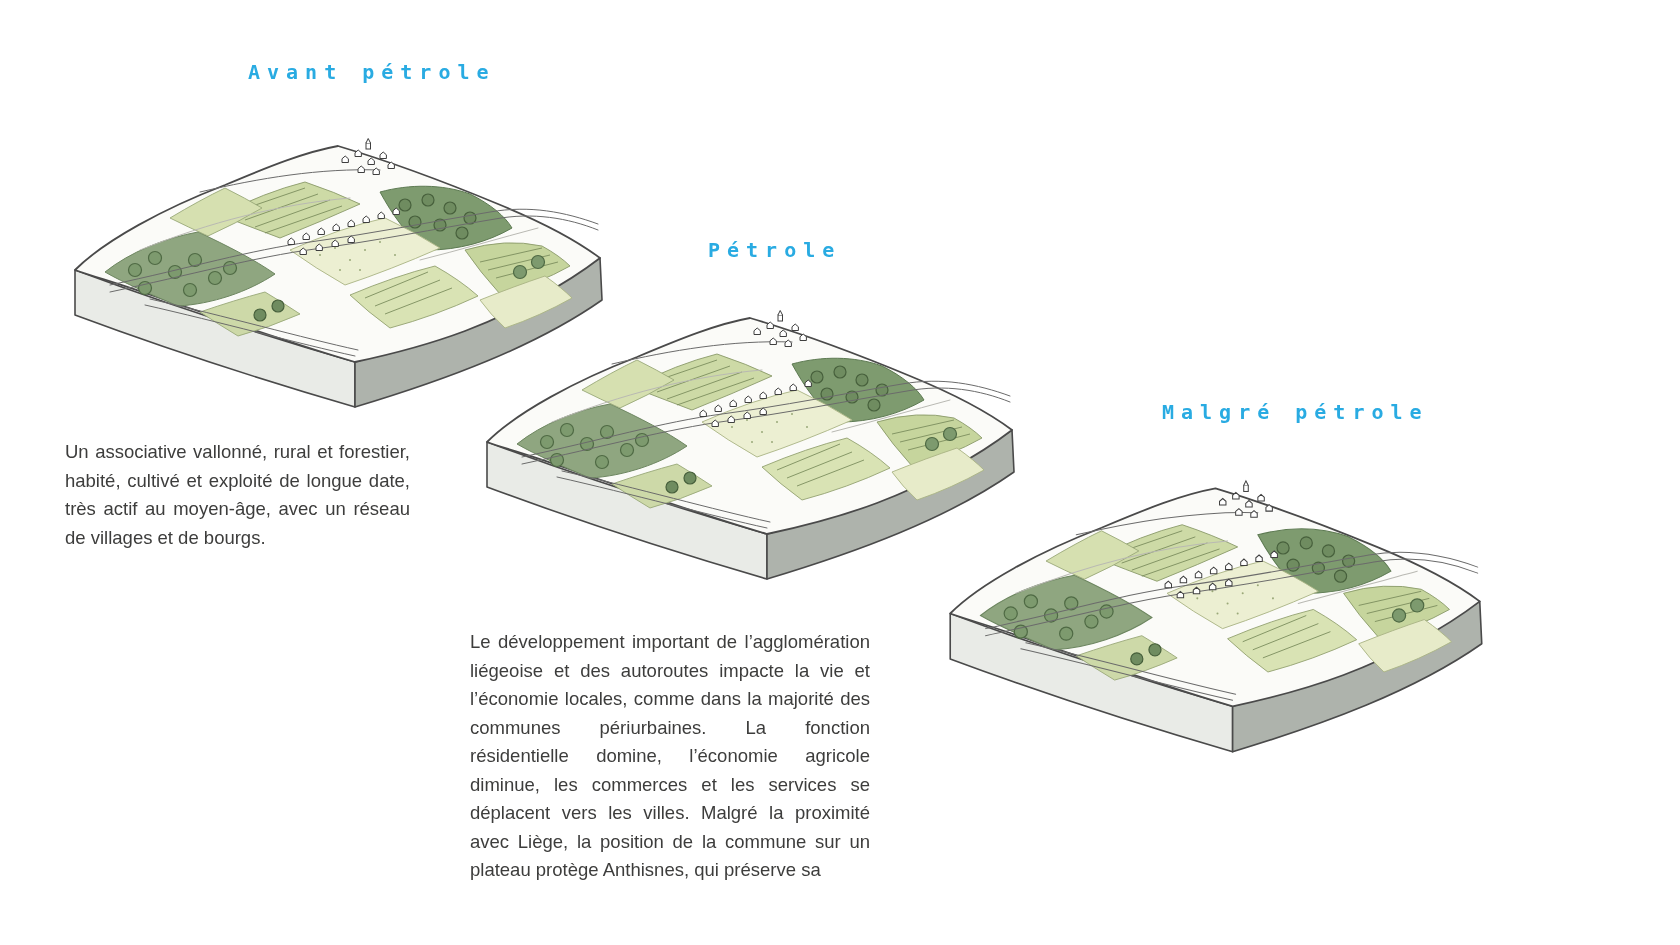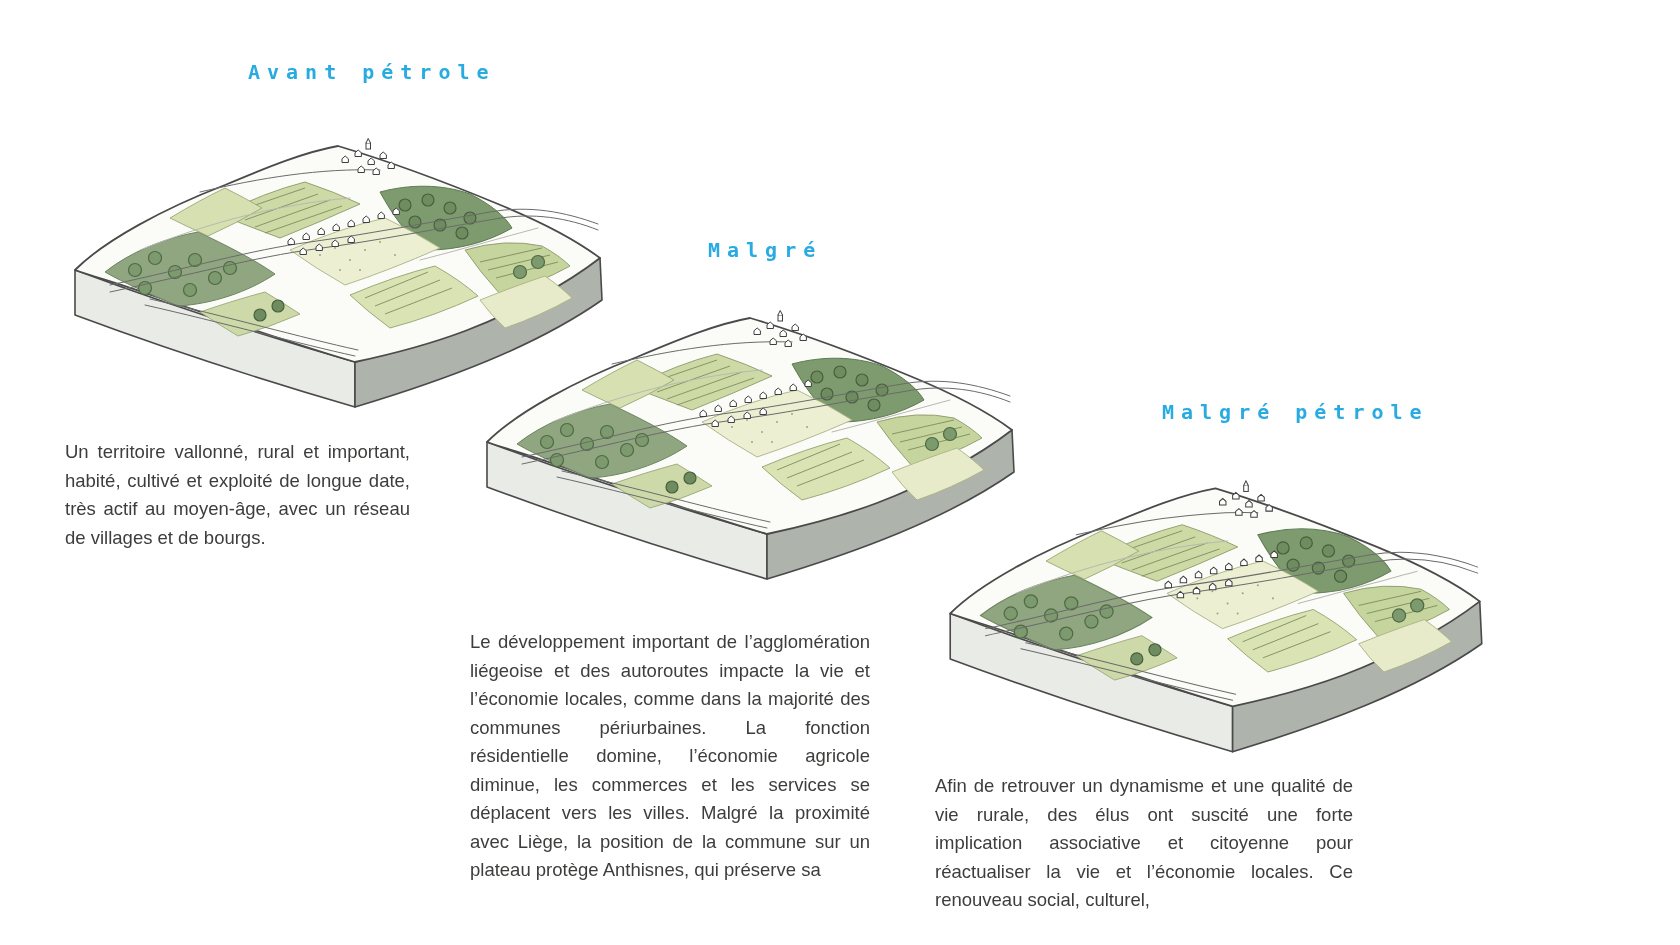--- a/index.html
+++ b/index.html
@@ -163,27 +163,26 @@
     </symbol>
   </defs>
 </svg>
 
 <div class="canvas">
 
   <div class="panel-title" style="left:248px; top:60px;">Avant pétrole</div>
   <svg class="terrain-svg" style="left:50px; top:100px;" width="580" height="340" viewBox="0 0 580 340">
     <use href="#terrain"></use>
   </svg>
-  <div class="panel-text" style="left:65px; top:438px; width:345px;">Un territoire vallonné, rural et important, habité, cultivé et exploité de longue date, très actif au moyen-âge, avec un réseau de villages et de bourgs.</div>
+  <div class="panel-text" style="left:65px; top:438px; width:345px;">Un associative vallonné, rural et forestier, habité, cultivé et exploité de longue date, très actif au moyen-âge, avec un réseau de villages et de bourgs.</div>
 
-  <div class="panel-title" style="left:708px; top:238px;">Malgré</div>
+  <div class="panel-title" style="left:708px; top:238px;">Pétrole</div>
   <svg class="terrain-svg" style="left:462px; top:272px;" width="580" height="340" viewBox="0 0 580 340">
     <use href="#terrain"></use>
   </svg>
   <div class="panel-text" style="left:470px; top:628px; width:400px;">Le développement important de l’agglomération liégeoise et des autoroutes impacte la vie et l’économie locales, comme dans la majorité des communes périurbaines. La fonction résidentielle domine, l’économie agricole diminue, les commerces et les services se déplacent vers les villes. Malgré la proximité avec Liège, la position de la commune sur un plateau protège Anthisnes, qui préserve sa</div>
 
   <div class="panel-title" style="left:1162px; top:400px;">Malgré pétrole</div>
   <svg class="terrain-svg" style="left:925px; top:442px;" width="585" height="343" viewBox="0 0 580 340">
     <use href="#terrain"></use>
   </svg>
-  <div class="panel-text" style="left:935px; top:772px; width:418px;">Afin de retrouver un dynamisme et une qualité de vie rurale, des élus ont suscité une forte implication associative et citoyenne pour réactualiser la vie et l’économie locales. Ce renouveau social, culturel,</div>
 
 </div>
 
 </body></html>

